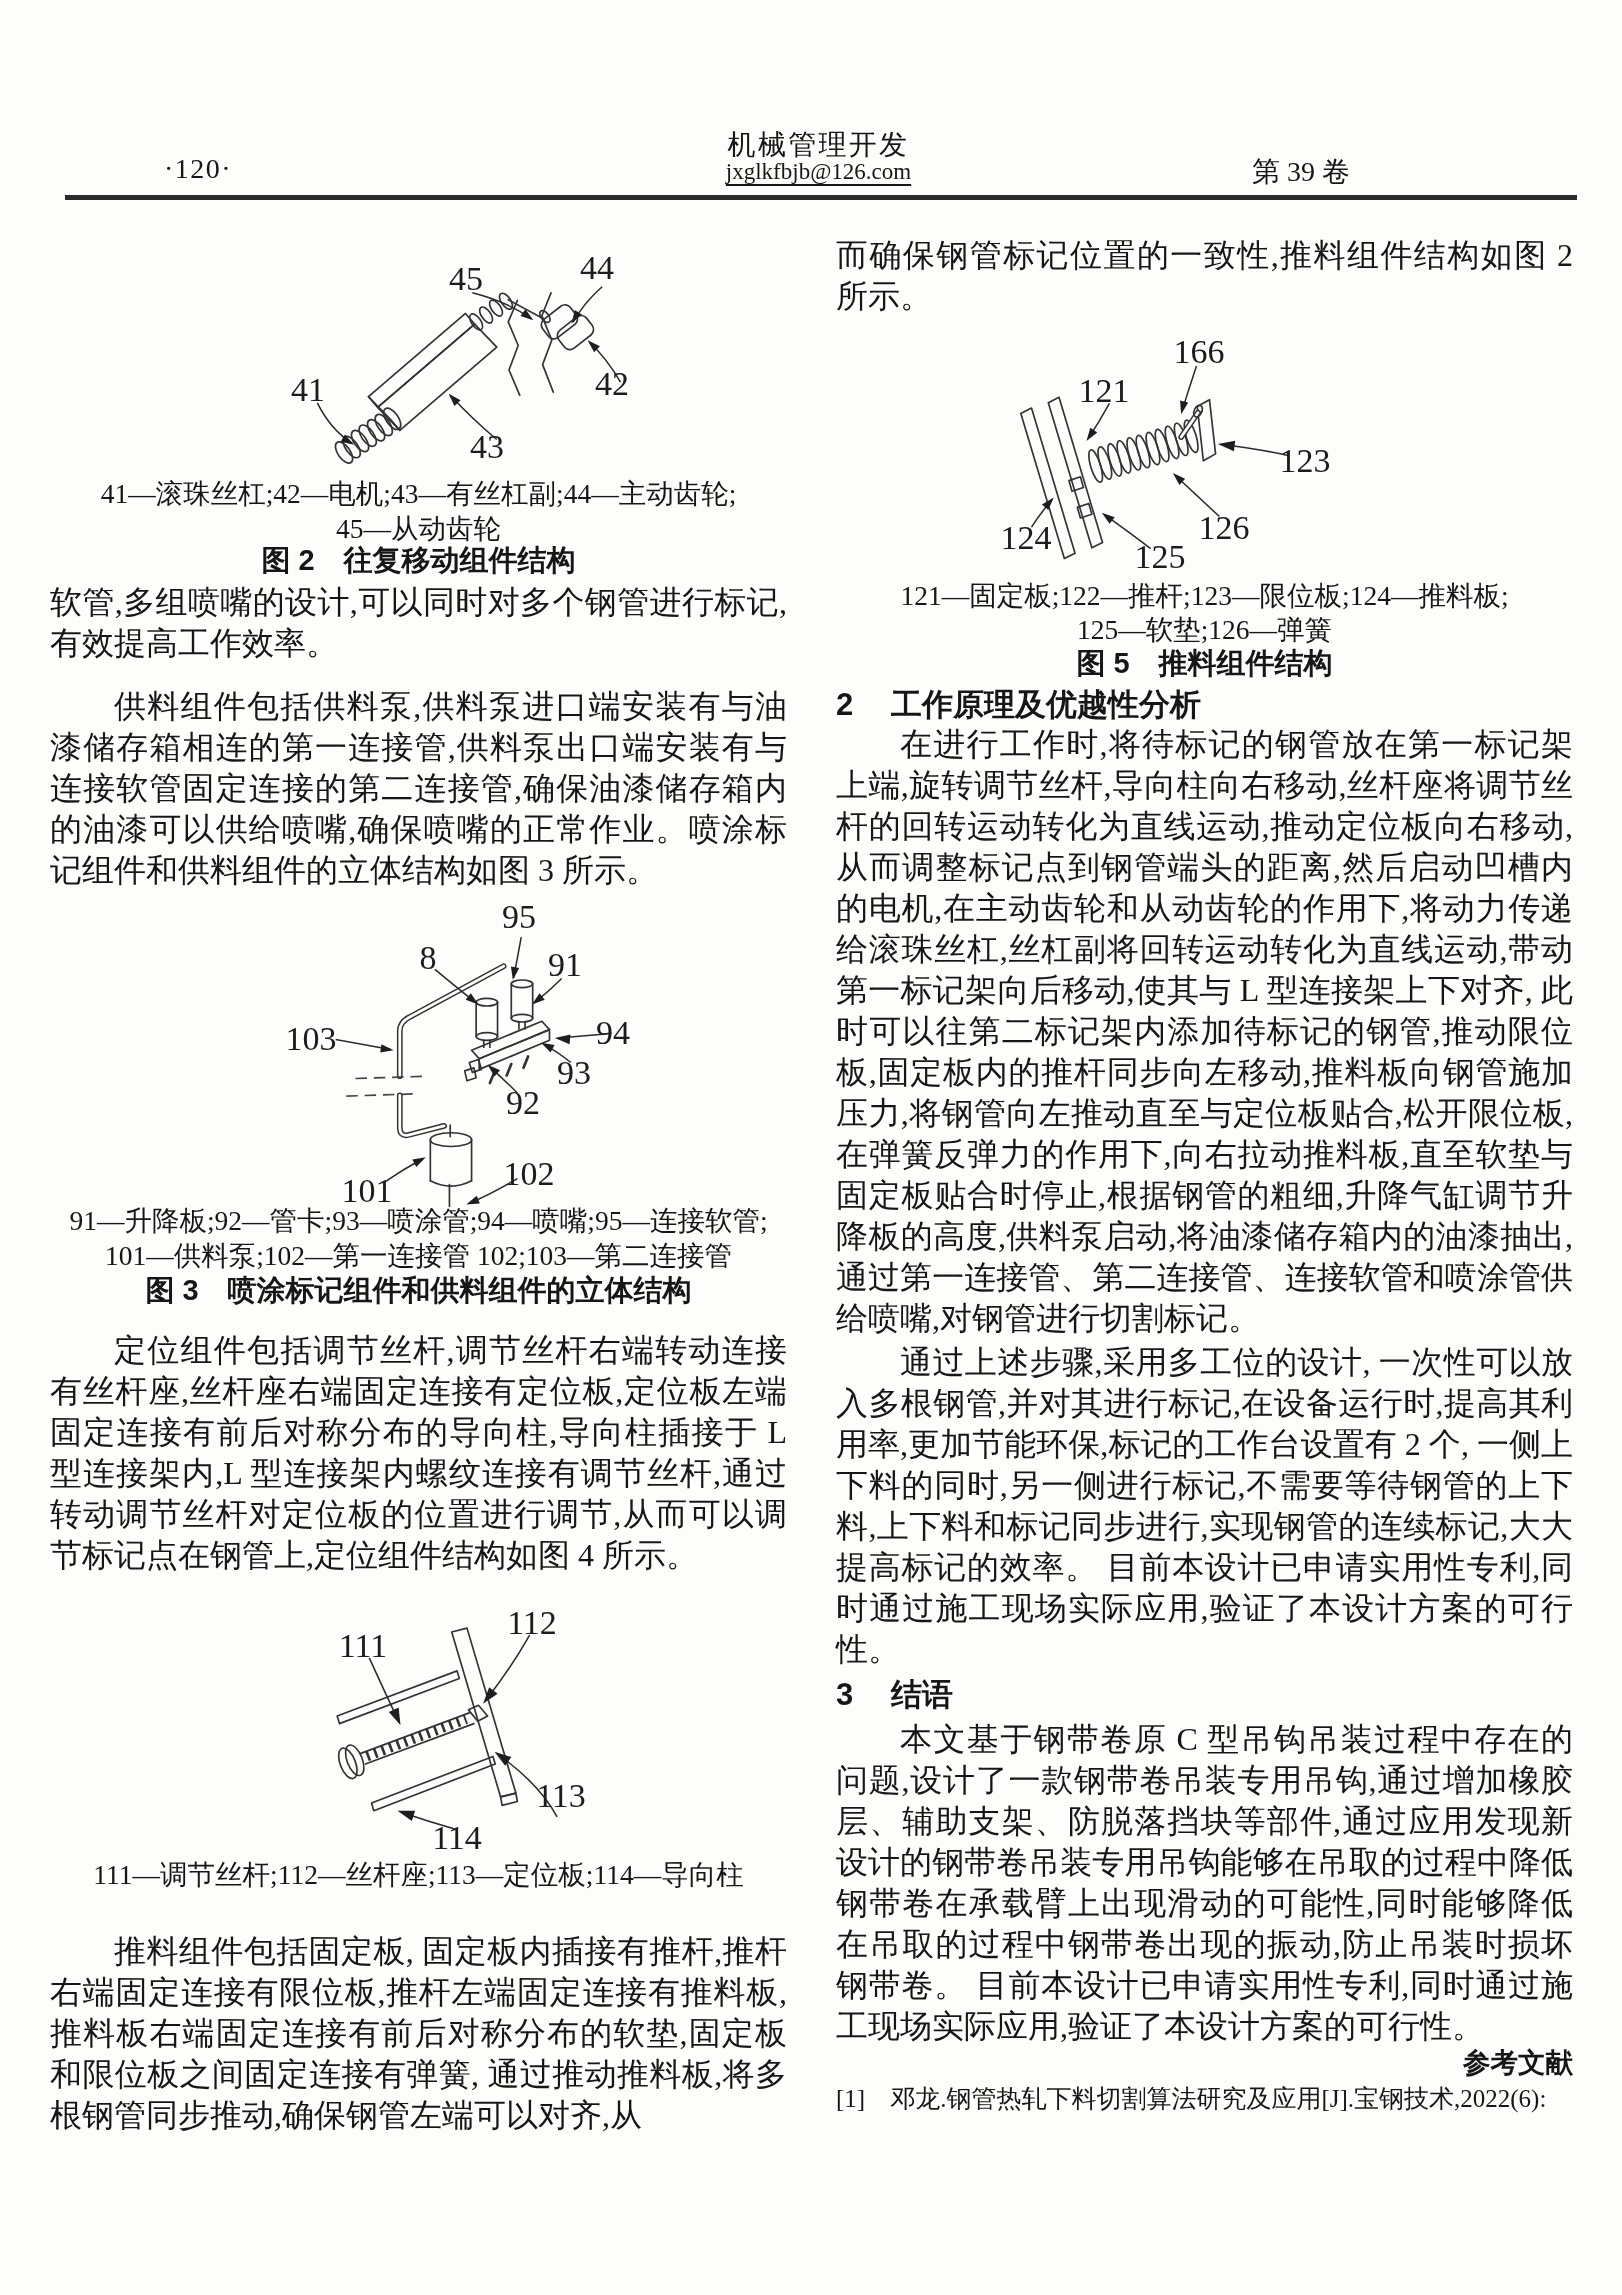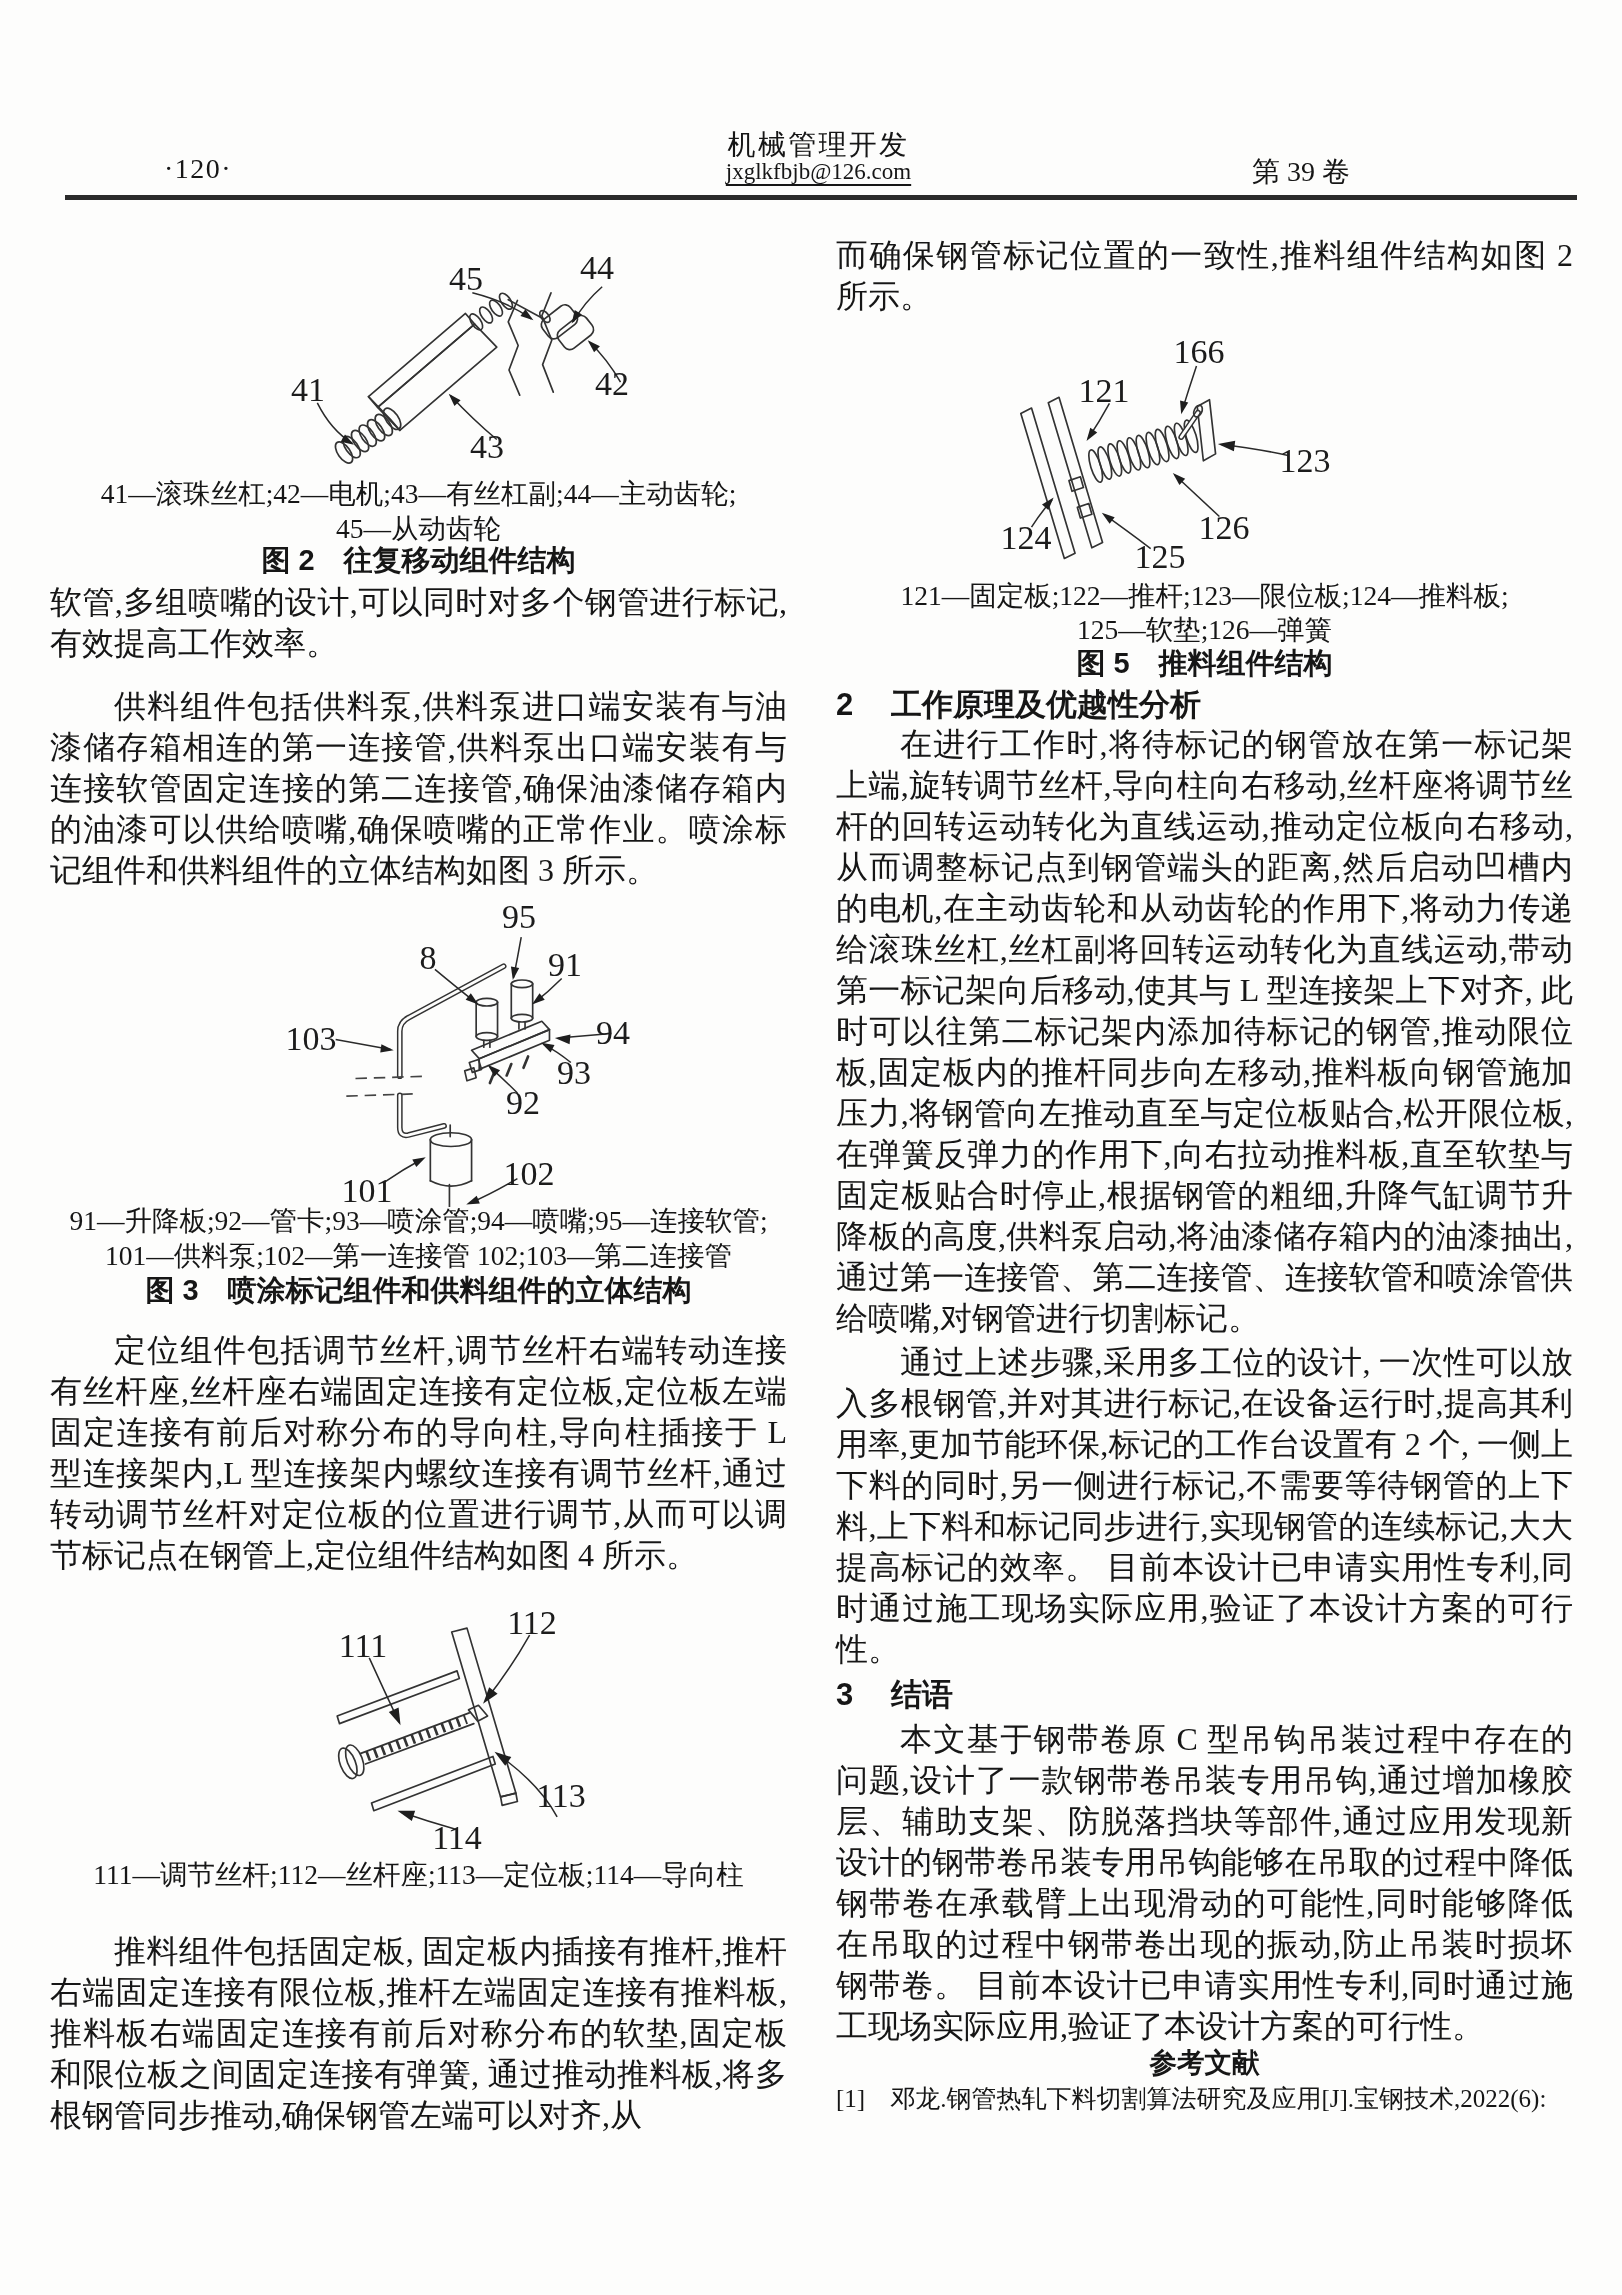--- a/index.html
+++ b/index.html
@@ -24,21 +24,21 @@
   .col{width:737px;font-size:32px;line-height:41px;text-align:justify;}
   .left{left:50px;}
   .right{left:836px;}
   .indent{text-indent:2em;}
   .fig-caption{width:737px;text-align:center;font-size:27.5px;line-height:35px;}
   .fig-title{width:737px;text-align:center;font-size:29px;line-height:35px;
              font-family:"Liberation Sans","DejaVu Sans",sans-serif;font-weight:bold;}
   .sec-heading{width:737px;font-size:31px;line-height:38px;
                font-family:"Liberation Sans","DejaVu Sans",sans-serif;font-weight:bold;}
   .sec-heading .sec-num{display:inline-block;min-width:55px;}
-  .ref-title{width:737px;text-align:center;font-size:27.5px;line-height:34px;
+  .ref-title{width:737px;text-align:right;font-size:27.5px;line-height:34px;
              font-family:"Liberation Sans","DejaVu Sans",sans-serif;font-weight:bold;}
   .ref-item{width:737px;font-size:25px;line-height:32px;white-space:nowrap;}
   .cont-note{width:737px;text-align:right;font-size:27.5px;line-height:34px;}
   
   .fig{position:absolute;}
   .fig svg{position:absolute;left:0;top:0;}
   .fig-label{position:absolute;transform:translate(-50%,-50%);
              font-size:34px;color:#1c1c1c;white-space:nowrap;}
   .ln{stroke:#333;stroke-width:2.2;fill:none;stroke-linejoin:round;stroke-linecap:round;}
   .ldr{stroke:#2a2a2a;stroke-width:2;fill:none;}

